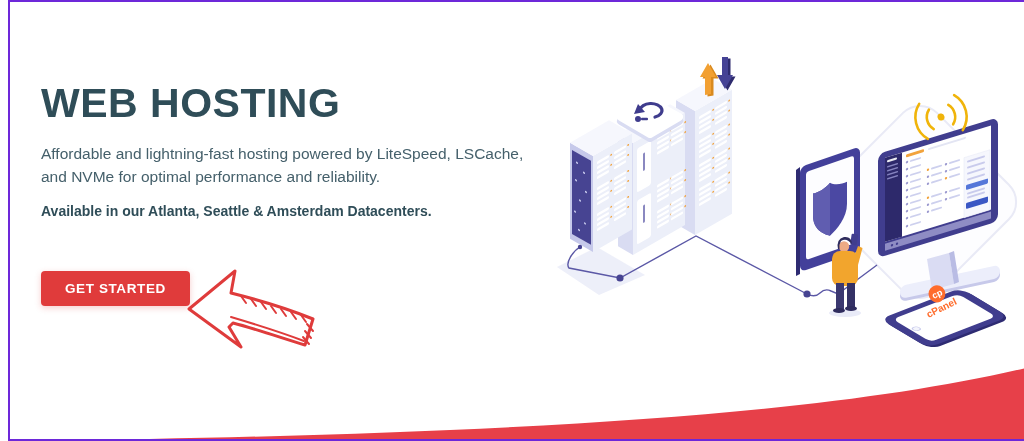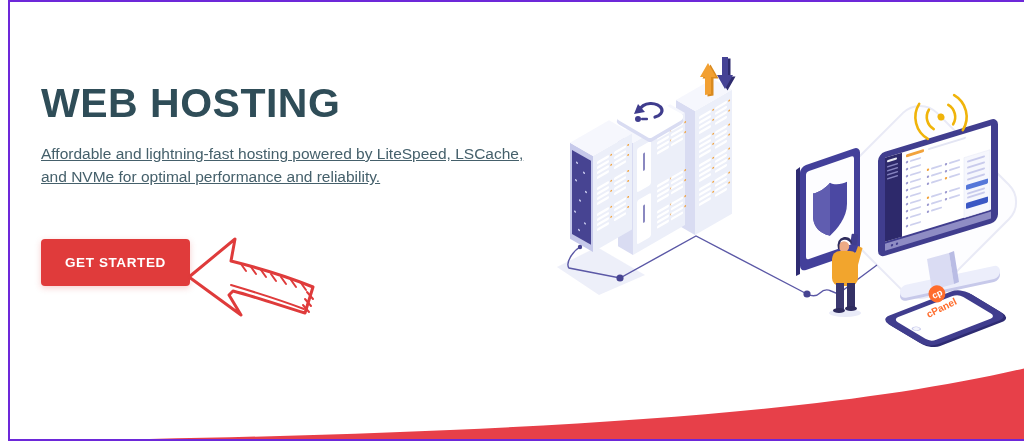--- a/index.html
+++ b/index.html
@@ -10,48 +10,48 @@
     margin-left:8px;
   }
   .content{position:absolute;left:31px;top:0;width:500px;padding-top:80px;}
   h1.title{
     margin:0;font-size:41px;line-height:1.05;font-weight:bold;
     letter-spacing:.5px;color:#2f4d58;
   }
   p.lead{
     margin:17px 0 0;font-size:15.5px;line-height:1.5;color:#45606b;
     width:492px;
-    text-decoration:underline;
   }
   p.desc{
     margin:10px 0 0;font-size:14px;line-height:1.55;color:#45606b;
     width:492px;
   }
   p.avail{
     margin:13px 0 0;font-size:14px;line-height:1.4;font-weight:bold;color:#2f4d58;
   }
   .cta-row{position:relative;margin-top:50px;height:100px;}
   .btn{
     display:inline-block;background:#e03b3b;color:#ffffff;border:none;
     font-family:"Liberation Sans",sans-serif;font-weight:bold;font-size:13.5px;
-    letter-spacing:.6px;padding:16px 24px;border-radius:4px;cursor:pointer;
+    letter-spacing:.6px;padding:10px 24px;border-radius:4px;cursor:pointer;
     box-shadow:0 2px 6px rgba(224,59,59,.25);
   }
   .arrow-sketch{position:absolute;left:142px;top:-10px;}
   .illus{position:absolute;left:545px;top:35px;}
   .swoosh{position:absolute;left:0;bottom:0;width:1020px;height:80px;display:block;}
 </style>
 </head>
 <body>
 
 <div class="page">
 
   <div class="content">
     <h1 class="title">WEB HOSTING</h1>
     <p class="lead">Affordable and lightning-fast hosting powered by LiteSpeed, LSCache, and NVMe for optimal performance and reliability.</p>
+    <p class="avail">Available in our Atlanta, Seattle &amp; Amsterdam Datacenters.</p>
 
     <div class="cta-row">
       <button class="btn">GET STARTED</button>
 
       
       <svg class="arrow-sketch" width="150" height="100" viewBox="0 0 150 100">
         <g fill="none" stroke="#df3b3b" stroke-width="3" stroke-linejoin="round" stroke-linecap="round">
           <path fill="#ffffff" d="M6,48 L52,10 L48,32 C80,40 108,49 130,58 L122,84 C96,76 70,67 50,62 L46,66 L58,86 Z"></path>
           <path stroke-width="2" d="M48,56 C75,64 100,72 121,80"></path>
         </g>

